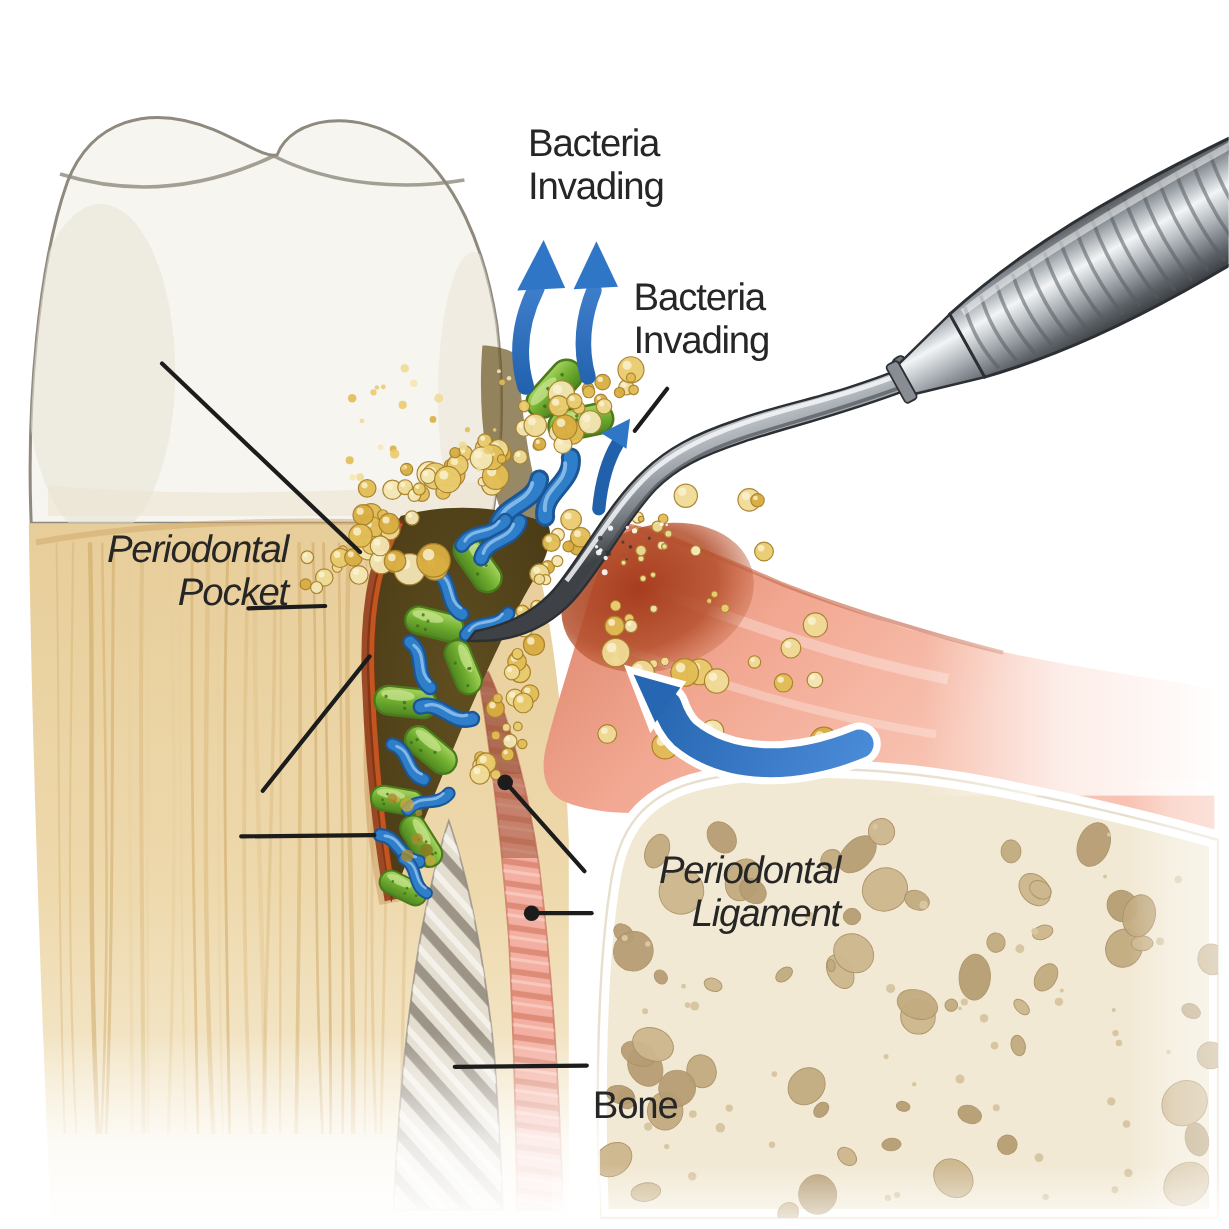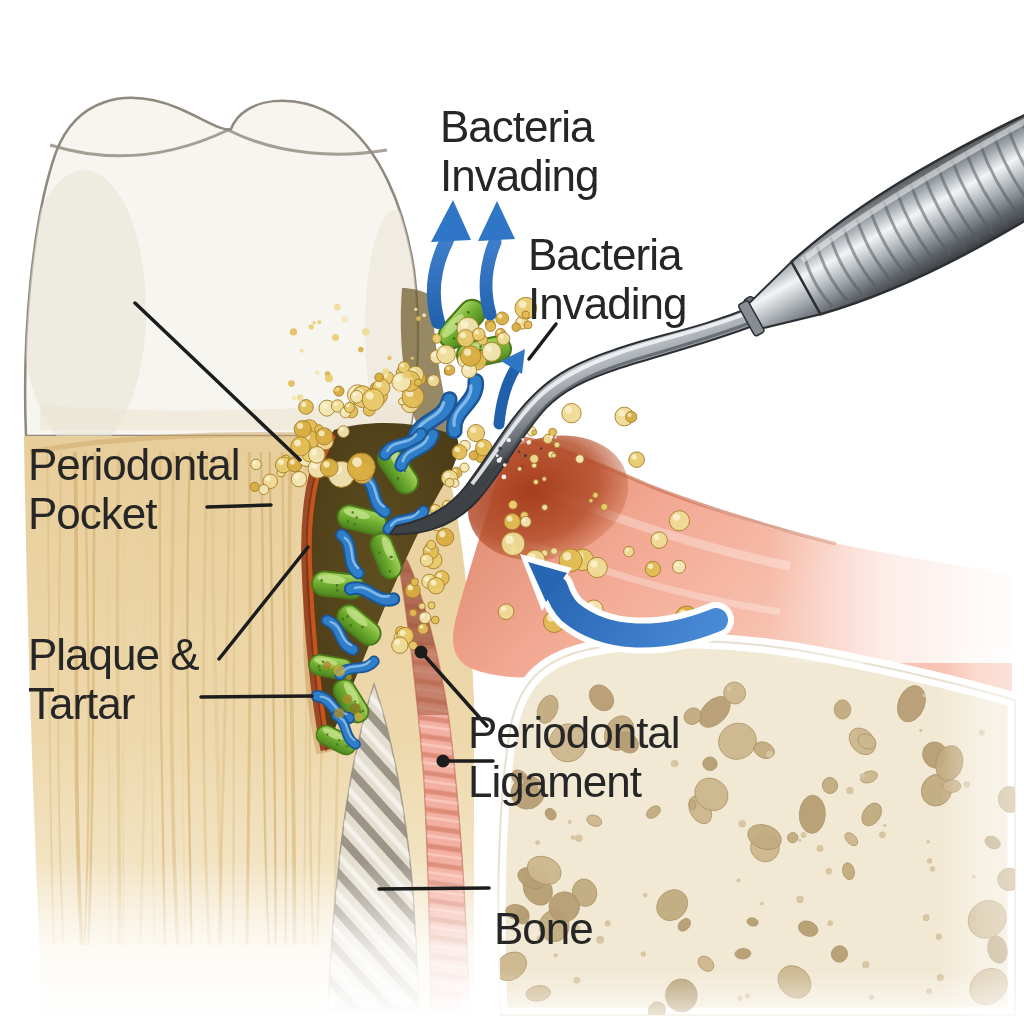--- a/index.html
+++ b/index.html
@@ -1,21 +1,21 @@
 <!DOCTYPE html>
 <html style="--background: #ffffff; --label-text: #262626; --leader-line: #1c1c1c; --arrow-blue: #3076c6; --bacteria-green: #6fae30; --bacteria-blue: #2f7ec9; --tartar-yellow: #e9cb6d; --gum-pink: #ef9c89; --inflamed-red: #b0482a; --bone-beige: #f2e9d4; --tooth-enamel: #f7f5ef; --tooth-root: #ecd6a6; --pocket-brown: #4e3e18; --metal-silver: #9aa1a7;"><head>
 <meta charset="utf-8">
 <style>
   html,body{margin:0;padding:0;background:#fff;}
   #stage{position:relative;width:1024px;height:1024px;overflow:hidden;background:var(--background,#fff);
          font-family:"Liberation Sans","DejaVu Sans",sans-serif;}
   #stage svg{position:absolute;inset:0;}
-  .label{position:absolute;color:var(--label-text,#262626);font-size:44px;font-weight:500;
+  .label{position:absolute;color:var(--label-text,#262626);font-size:32px;font-weight:500;
          letter-spacing:-1px;line-height:1.12;white-space:pre-line;}
-  .label.center{text-align:left;}
+  .label.center{text-align:right;font-style:italic;}
 </style>
 </head>
 <body>
 
 <div id="stage">
 <svg width="1024" height="1024" viewBox="0 0 1024 1024">
   <defs>
     <linearGradient id="rootGrad" x1="0" y1="430" x2="0" y2="1000" gradientUnits="userSpaceOnUse">
       <stop offset="0" stop-color="#e7cd99"></stop>
           <stop offset="0.55" stop-color="#eed9ad"></stop>
@@ -863,18 +863,16 @@
   <circle cx="421" cy="652" r="6.5" fill="#1c1c1c"></circle>
   <circle cx="443" cy="761" r="6.5" fill="#1c1c1c"></circle>
 </svg>
 
 <div class="label" style="left:440px;top:102px">Bacteria
 Invading</div>
 <div class="label" style="left:528px;top:230px">Bacteria
 Invading</div>
 <div class="label center" style="left:28px;top:440px;width:212px">Periodontal
 Pocket</div>
-<div class="label center" style="left:28px;top:630px;width:192px">Plaque &amp;
-Tartar</div>
 <div class="label center" style="left:468px;top:708px;width:232px">Periodontal
 Ligament</div>
 <div class="label" style="left:494px;top:904px">Bone</div>
 </div>
 
 </body></html>

